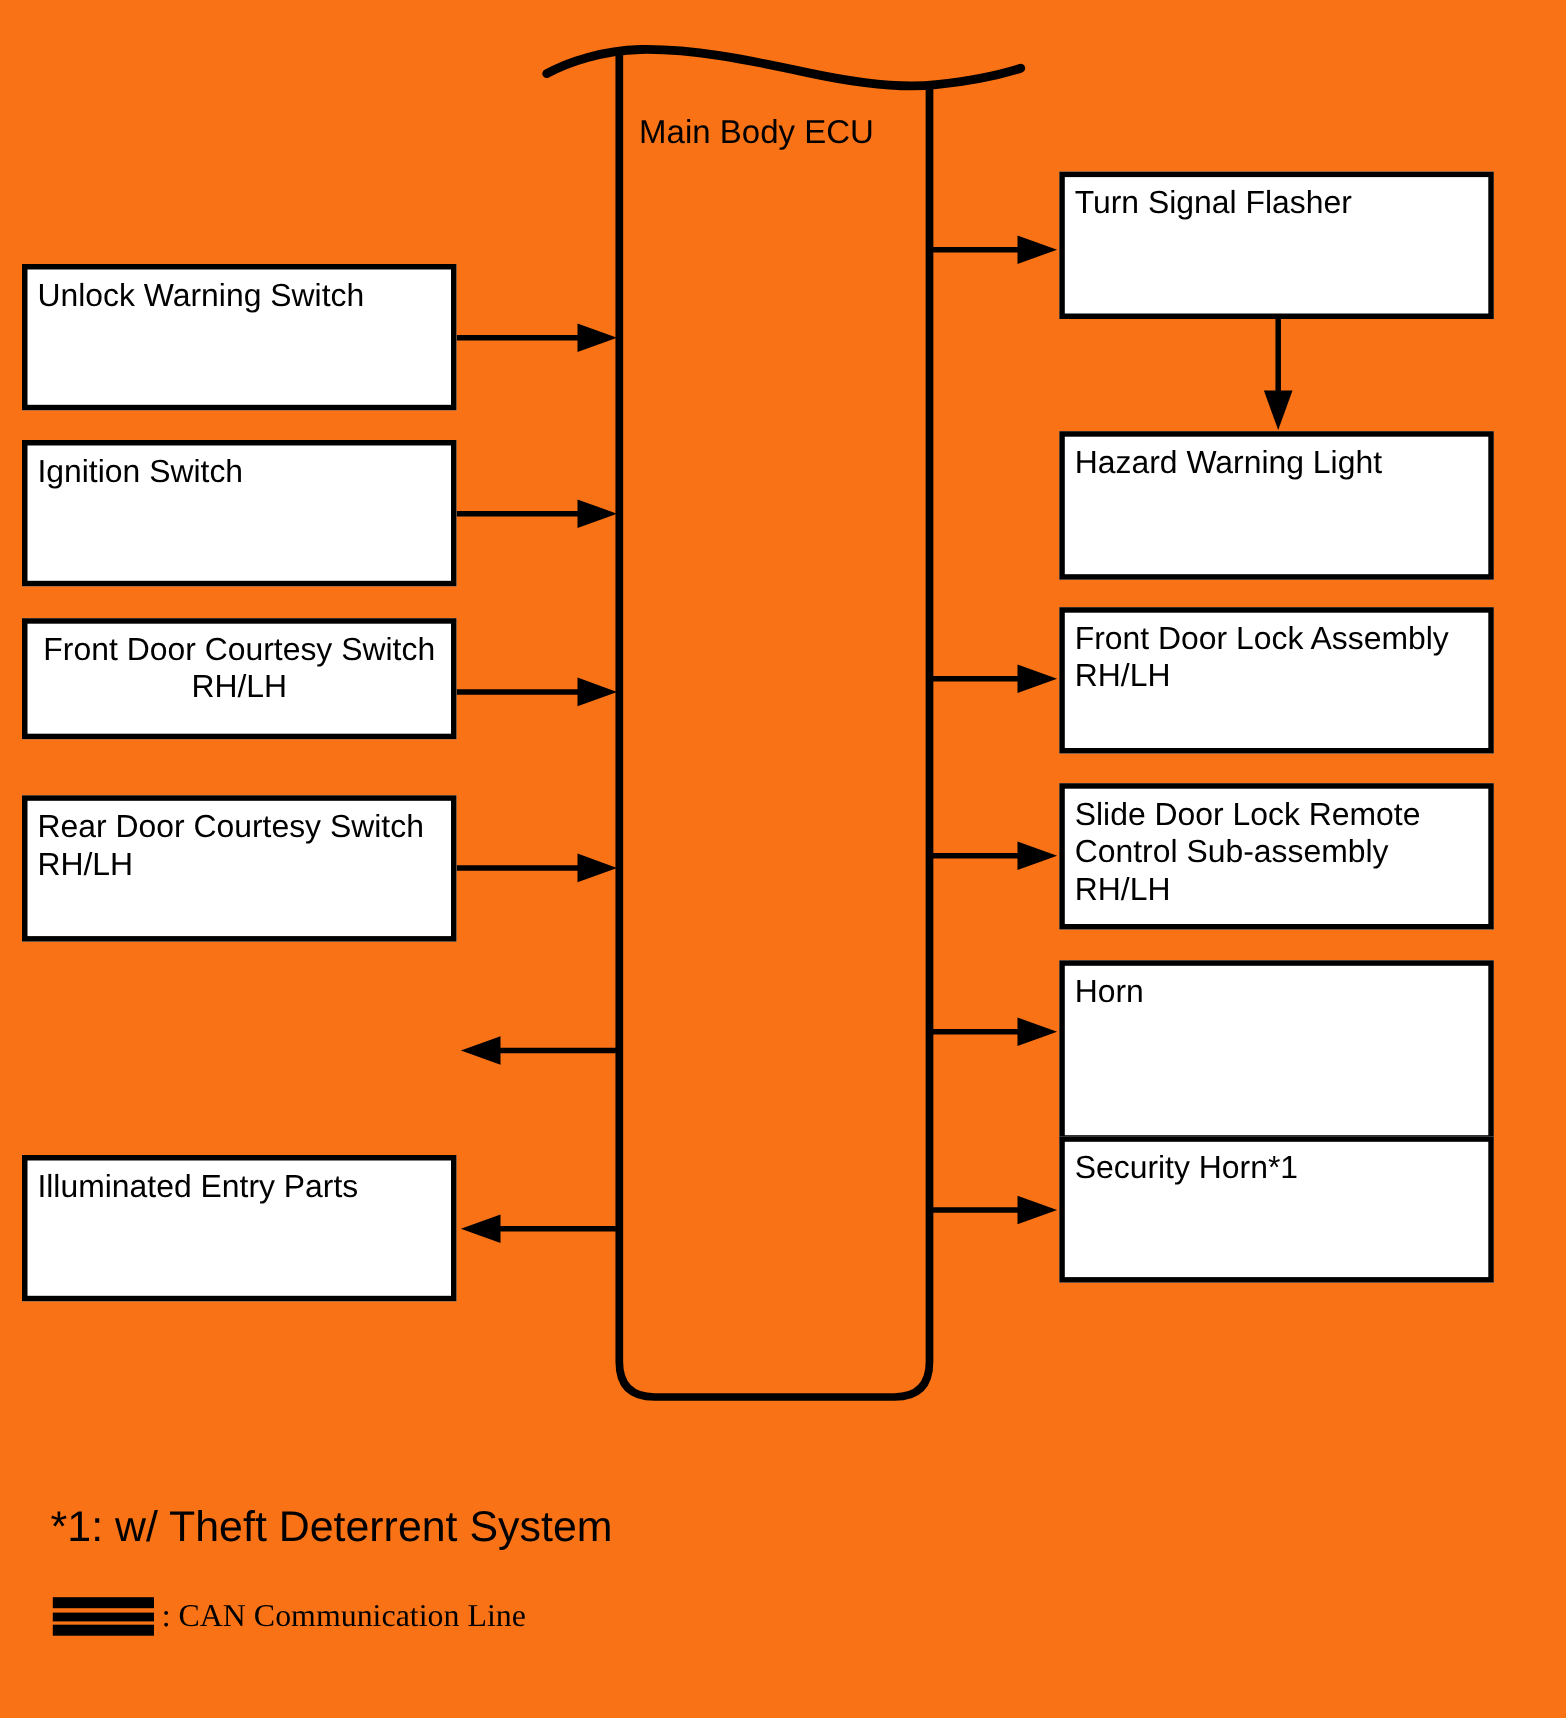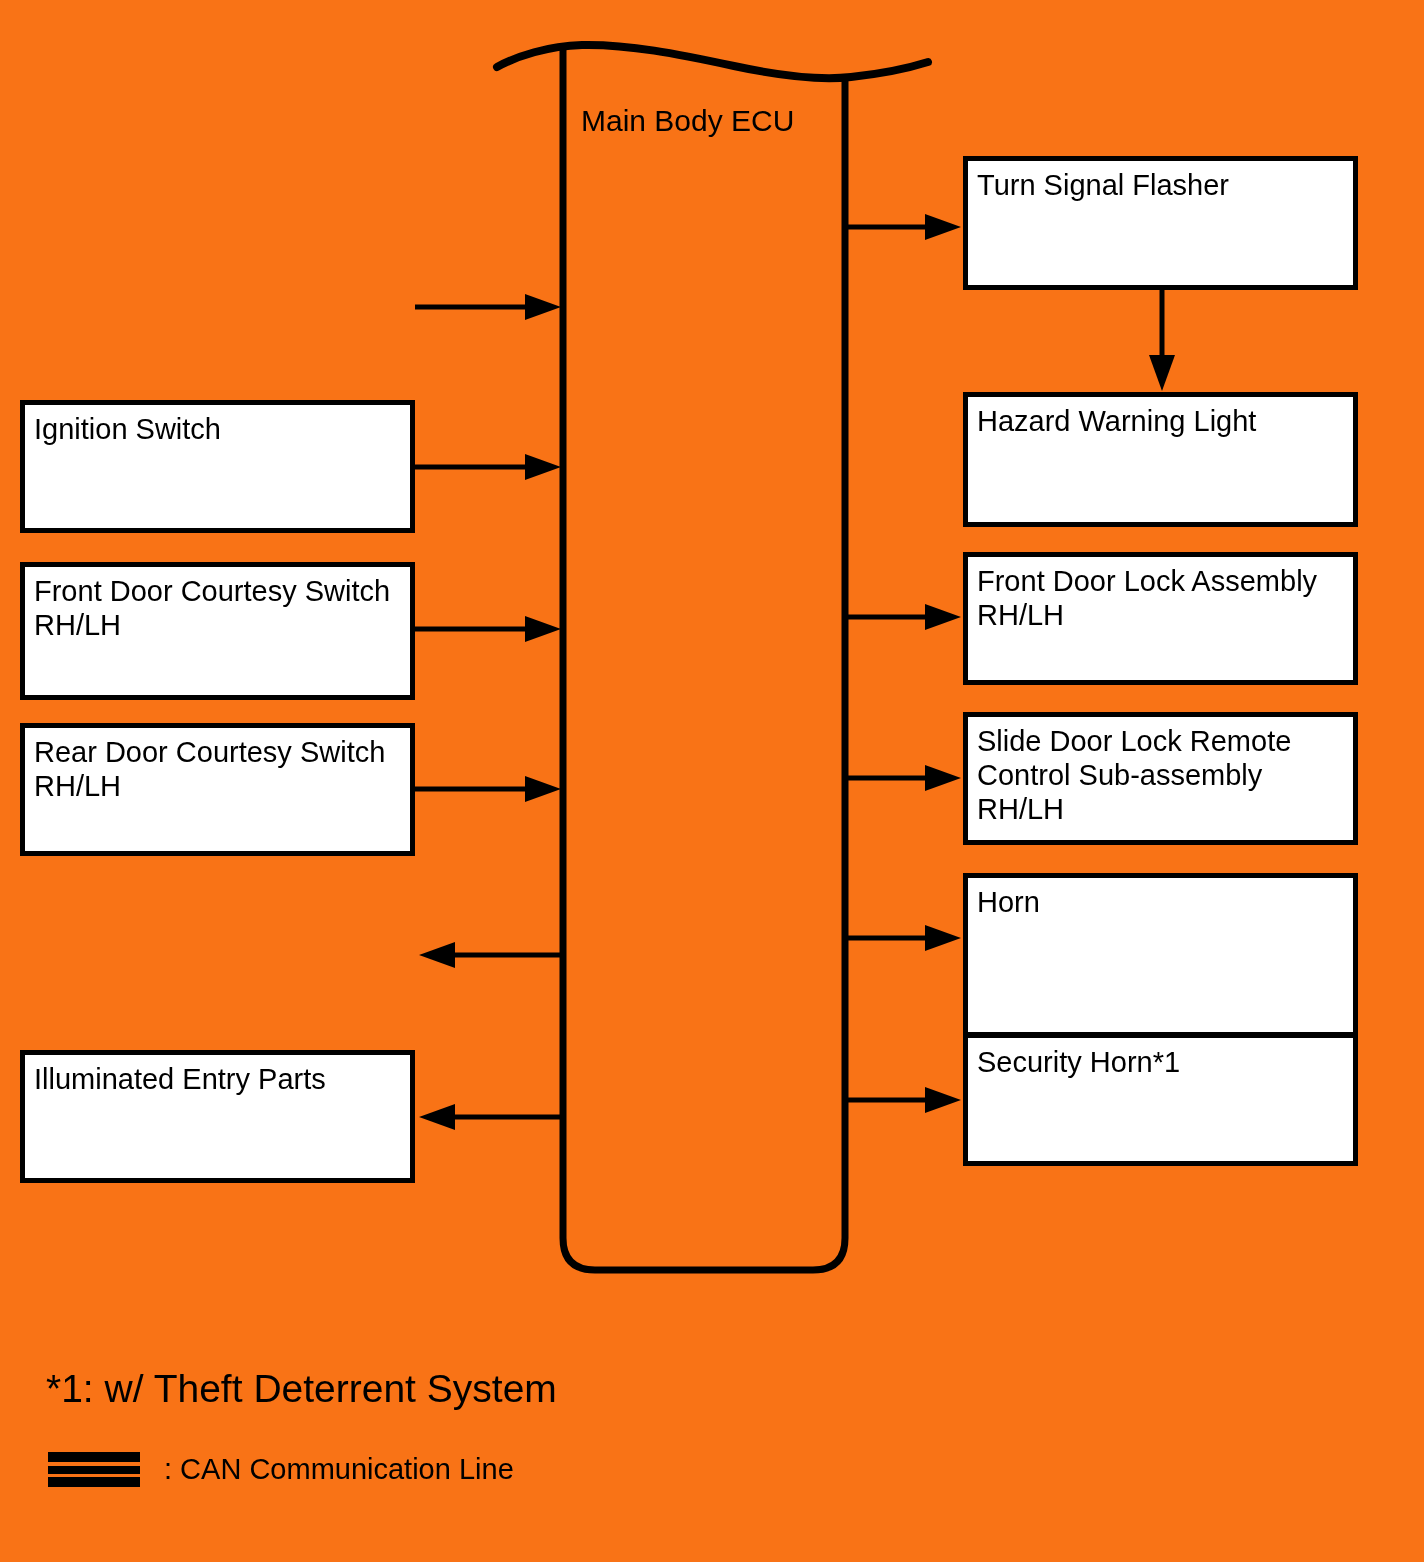--- a/index.html
+++ b/index.html
@@ -63,23 +63,24 @@
     flex-direction: column;
     justify-content: space-between;
   }
   .can-symbol .bar {
     background: #000000;
     width: 100%;
   }
   .can-symbol .bar.thick { height: 10px; }
   .can-symbol .bar.thin  { height: 8px; }
   .can-legend .legend-text {
-    margin-left: 24px;
+    margin-left: 7px;
     font-size: 29px;
     white-space: nowrap;
+    font-family: Liberation Serif, serif;
   }
   .shaft {
     stroke: #000000;
     stroke-width: 5;
     fill: none;
   }
   .head {
     fill: #000000;
     stroke: none;
   }
@@ -147,24 +148,27 @@
     </g>
 
     <g>
       <line class="shaft" x1="1162" y1="290" x2="1162" y2="362"></line>
         <polygon class="head" points="1162,391 1149,355 1175,355"></polygon>
     </g>
   </svg>
 
   <div class="ecu-label">Main Body ECU</div>
 
+  <div class="node-box" style="left:20px; top:240px; width:395px; height:133px;">
+    <span>Unlock Warning Switch</span>
+  </div>
   <div class="node-box" style="left:20px; top:400px; width:395px; height:133px;">
     <span>Ignition Switch</span>
   </div>
-  <div class="node-box" style="left:20px; top:562px; width:395px; height:138px;">
+  <div class="node-box" style="left:20px; top:562px; width:395px; height:110px;text-align:center;">
     <span>Front Door Courtesy Switch RH/LH</span>
   </div>
   <div class="node-box" style="left:20px; top:723px; width:395px; height:133px;">
     <span>Rear Door Courtesy Switch RH/LH</span>
   </div>
   <div class="node-box" style="left:963px; top:156px; width:395px; height:134px;">
     <span>Turn Signal Flasher</span>
   </div>
 
   <div class="node-box" style="left:20px; top:1050px; width:395px; height:133px;">

